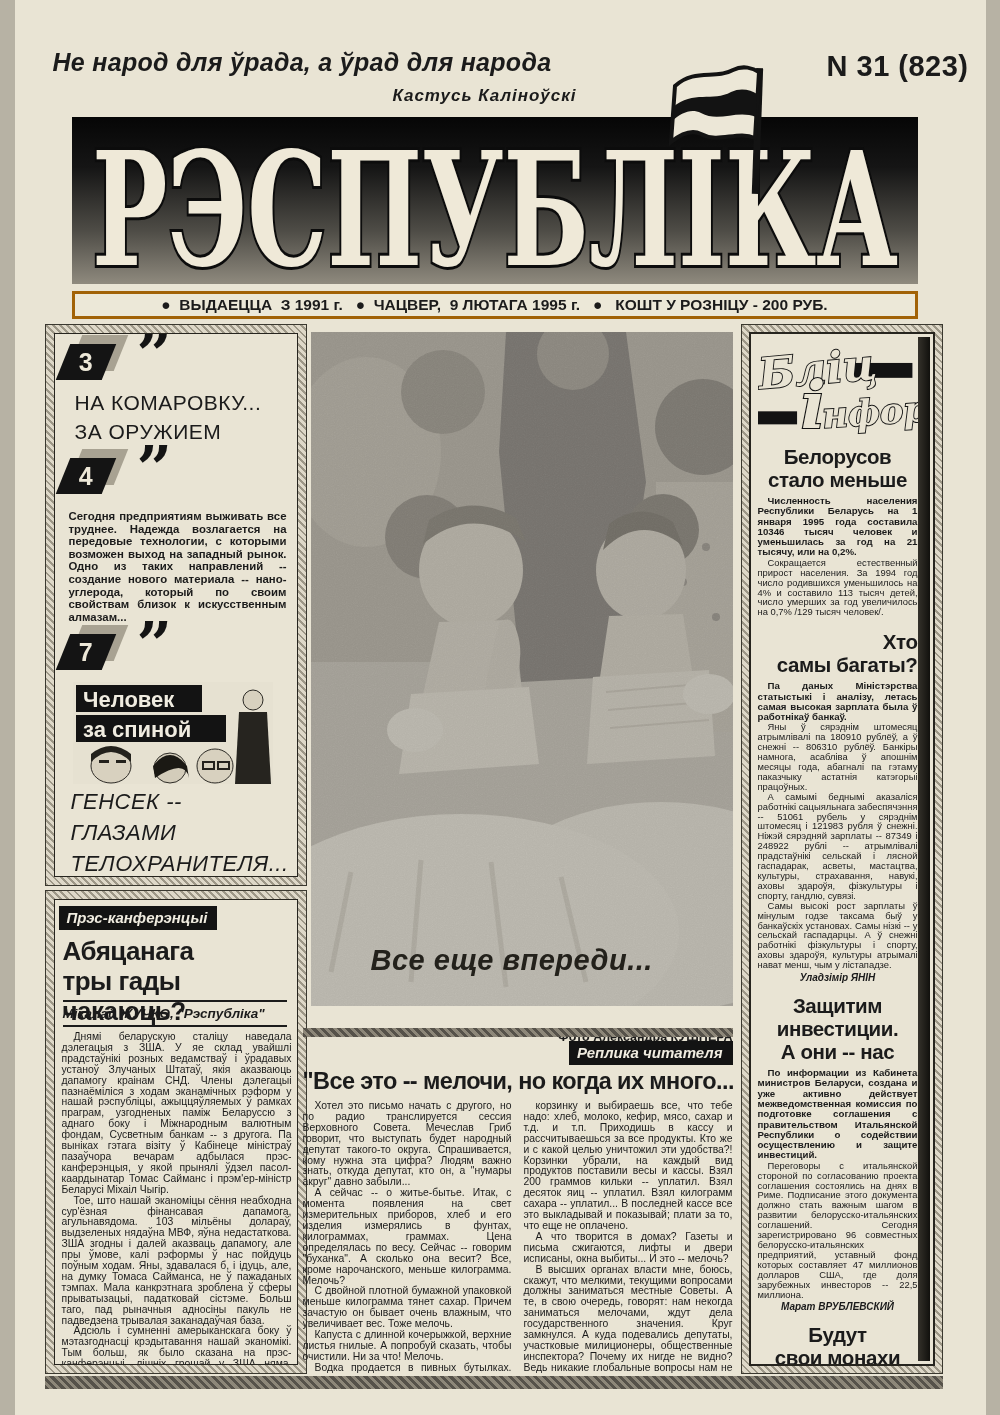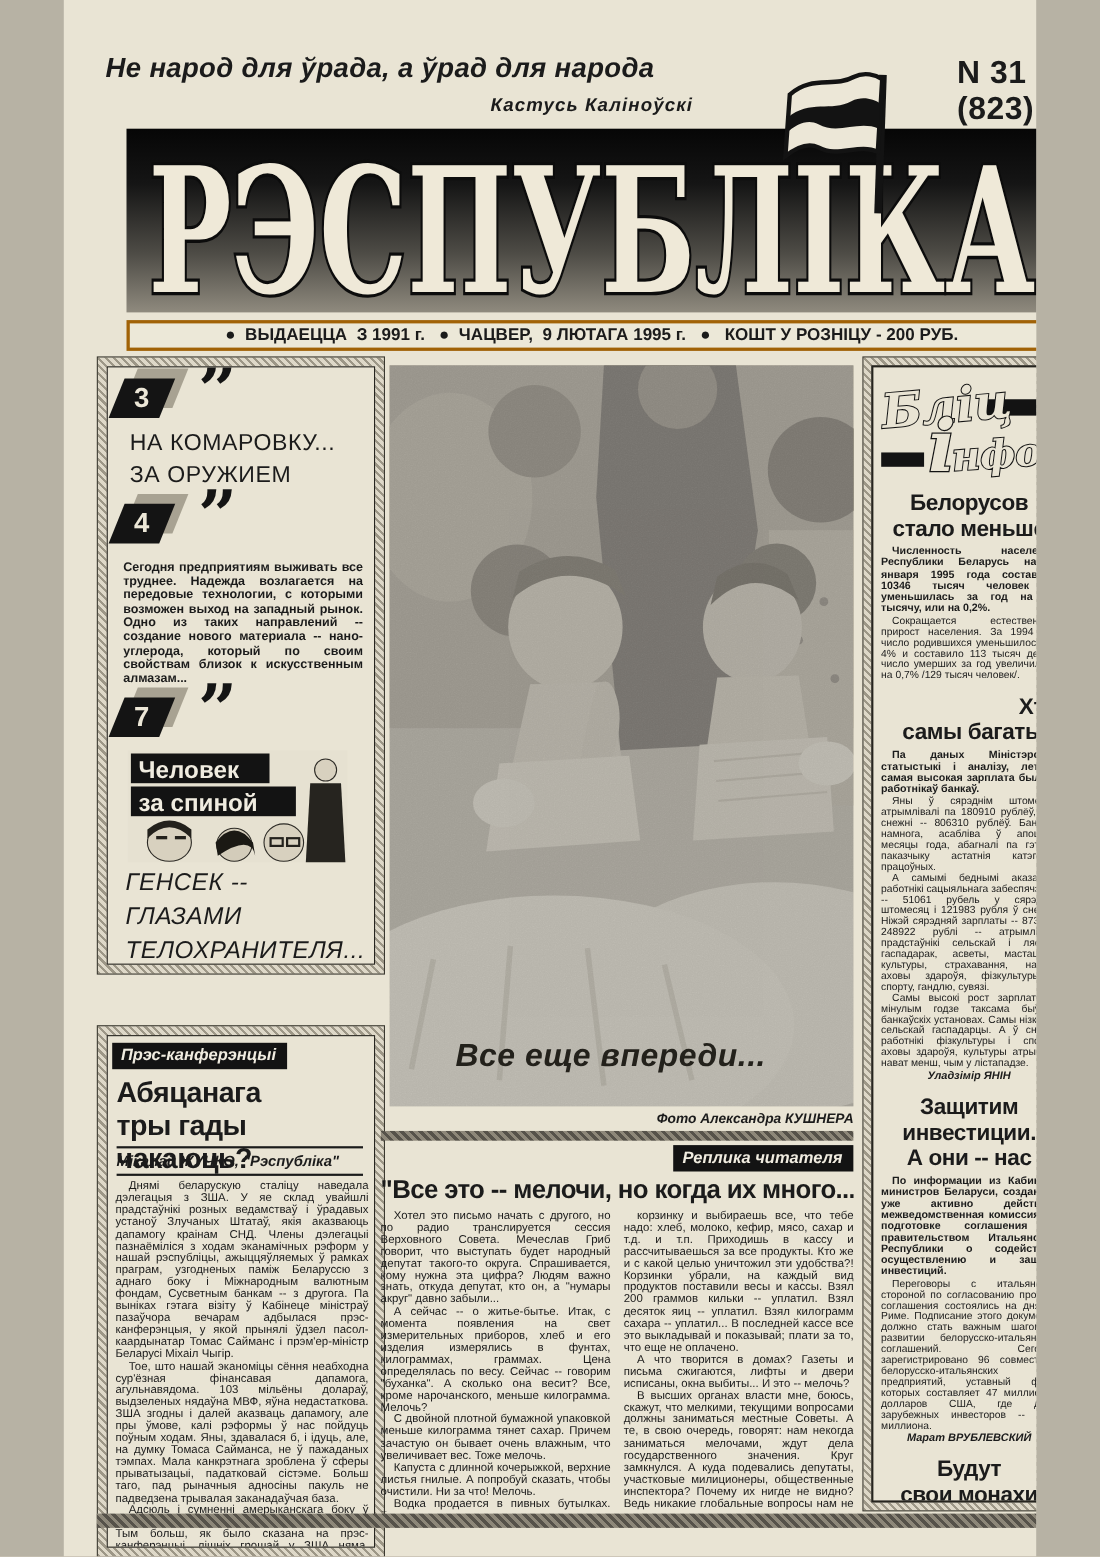--- a/index.html
+++ b/index.html
@@ -1,16 +1,16 @@
 <!DOCTYPE html>
 <html><head>
 <meta charset="utf-8">
 <style>
   html,body{margin:0;padding:0;background:#b7b2a4;}
-  .page{position:relative;width:884px;height:1415px;background:#e9e4d4;
+  .page{position:relative;width:971px;height:1415px;background:#e9e4d4;
         font-family:"Liberation Sans",sans-serif;color:#1b1b1b;overflow:hidden;margin:0 auto;}
   .ab{position:absolute;}
   .pre{white-space:pre-line;}
   
   .motto{font-size:25px;font-weight:bold;font-style:italic;letter-spacing:.3px;}
   .motto-author{font-size:17px;font-weight:bold;font-style:italic;letter-spacing:1px;}
   .issue{font-size:29px;font-weight:bold;letter-spacing:.5px;}
   .masthead{left:57px;top:117px;width:846px;height:167px;
             background:linear-gradient(180deg,#060606 0%,#151515 30%,#4e4c46 68%,#8f8a7e 100%);}
   .datebar{left:57px;top:291px;width:840px;height:22px;border:3px solid #a16207;background:#ece8d8;
@@ -33,21 +33,21 @@
   
   .seclabel{background:#131313;color:#f0ece0;font-weight:bold;font-style:italic;font-size:15px;
             padding:3px 10px 4px 8px;display:inline-block;}
   .pc-head{font-size:26px;font-weight:bold;line-height:30px;letter-spacing:-.5px;}
   .pc-byline{font-size:13.5px;font-weight:bold;font-style:italic;border-top:2px solid #1b1b1b;
              border-bottom:2px solid #1b1b1b;padding:4px 0;}
   .body-sm{font-size:10.4px;line-height:10.9px;text-align:justify;}
   .body-sm p{margin:0;text-indent:12px;}
   
   .photo-caption{font-size:29px;font-weight:bold;font-style:italic;color:#23211b;letter-spacing:.5px;}
-  .photo-credit{font-size:12.5px;font-weight:bold;font-style:italic;text-align:right;}
+  .photo-credit{font-size:12.5px;font-weight:bold;text-align:right;margin-top:20px;}
   
   .rep-head{font-size:23.5px;font-weight:bold;letter-spacing:-.6px;white-space:nowrap;}
   .repcols{display:flex;gap:12px;}
   .repcol{width:209px;font-size:10.4px;line-height:10.9px;text-align:justify;}
   .repcol p{margin:0;text-indent:12px;}
   
   .rband{position:absolute;top:3px;right:3px;bottom:3px;width:12px;
          background:linear-gradient(90deg,#34312a,#11100d);}
   .rcol{position:absolute;left:7px;top:5px;width:160px;}
   .r-title{font-size:20.5px;font-weight:bold;line-height:23px;text-align:center;letter-spacing:-.4px;}
@@ -57,21 +57,21 @@
   .r-body{font-size:9.4px;line-height:9.9px;text-align:justify;}
   .r-sig{font-size:10px;font-weight:bold;font-style:italic;text-align:center;margin-top:2px;}
   .hbar{background:repeating-linear-gradient(45deg,#56524a 0 3px,#8d8779 3px 6px);}
 </style>
 </head>
 <body>
 
 <div class="page">
 
   <div class="ab motto" style="left:38px;top:48px;">Не народ для ўрада, а ўрад для народа</div>
-  <div class="ab motto-author" style="left:388px;top:86px;">Кастусь  Каліноўскі</div>
+  <div class="ab motto-author" style="left:378px;top:86px;">Кастусь  Каліноўскі</div>
   <div class="ab issue" style="left:812px;top:50px;">N 31 (823)</div>
 
   <div class="ab masthead">
     <svg width="846" height="167" viewBox="0 0 846 167">
       <text x="423" y="148" text-anchor="middle" font-family="DejaVu Serif, serif" font-weight="bold" font-size="158" fill="#efe9d8" stroke="#0c0c0c" stroke-width="6" paint-order="stroke" textLength="806" lengthAdjust="spacingAndGlyphs">РЭСПУБЛІКА</text>
     </svg>
   </div>
 
   <svg class="ab" style="left:652px;top:60px;" width="105" height="138" viewBox="0 0 105 138">
     <rect x="87" y="8" width="7" height="126" fill="#131313" transform="rotate(2 90 70)"></rect>
@@ -128,21 +128,21 @@
         <circle cx="180" cy="18" r="10" fill="#d8d1bf" stroke="#2c2a25"></circle>
         <path d="M166,30 L194,30 L198,102 L162,102 Z" fill="#26241f"></path>
       </svg>
 
       <div class="ab gensek pre" style="left:16px;top:452px;">ГЕНСЕК --
 ГЛАЗАМИ
 ТЕЛОХРАНИТЕЛЯ...</div>
     </div>
   </div>
 
-  <div class="hatchframe" style="left:30px;top:932px;width:262px;height:484px;">
+  <div class="hatchframe" style="left:30px;top:890px;width:262px;height:484px;">
     <div class="fin">
       <div class="ab" style="left:4px;top:6px;">
         <span class="seclabel">Прэс-канферэнцыі</span>
       </div>
       <div class="ab pc-head pre" style="left:8px;top:36px;">Абяцанага
 тры гады чакаюць?</div>
       <div class="ab pc-byline" style="left:8px;top:100px;width:224px;">Мікалай ЖУЧКО, "Рэспубліка"</div>
       <div class="ab body-sm" style="left:7px;top:132px;width:230px;">
         <p>Днямі беларускую сталіцу наведала дэлегацыя з ЗША. У яе склад увайшлі прадстаўнікі розных ведамстваў і ўрадавых устаноў Злучаных Штатаў, якія аказваюць дапамогу краінам СНД. Члены дэлегацыі пазнаёміліся з ходам эканамічных рэформ у нашай рэспубліцы, ажыццяўляемых ў рамках праграм, узгодненых паміж Беларуссю з аднаго боку і Міжнародным валютным фондам, Сусветным банкам -- з другога. Па выніках гэтага візіту ў Кабінеце міністраў пазаўчора вечарам адбылася прэс-канферэнцыя, у якой прынялі ўдзел пасол-каардынатар Томас Сайманс і прэм'ер-міністр Беларусі Міхаіл Чыгір.</p>
         <p>Тое, што нашай эканоміцы сёння неабходна сур'ёзная фінансавая дапамога, агульнавядома. 103 мільёны долараў, выдзеленых нядаўна МВФ, яўна недастаткова. ЗША згодны і далей аказваць дапамогу, але пры ўмове, калі рэформы ў нас пойдуць поўным ходам. Яны, здавалася б, і ідуць, але, на думку Томаса Сайманса, не ў пажаданых тэмпах. Мала канкрэтнага зроблена ў сферы прыватызацыі, падатковай сістэме. Больш таго, пад рыначныя адносіны пакуль не падведзена трывалая заканадаўчая база.</p>

